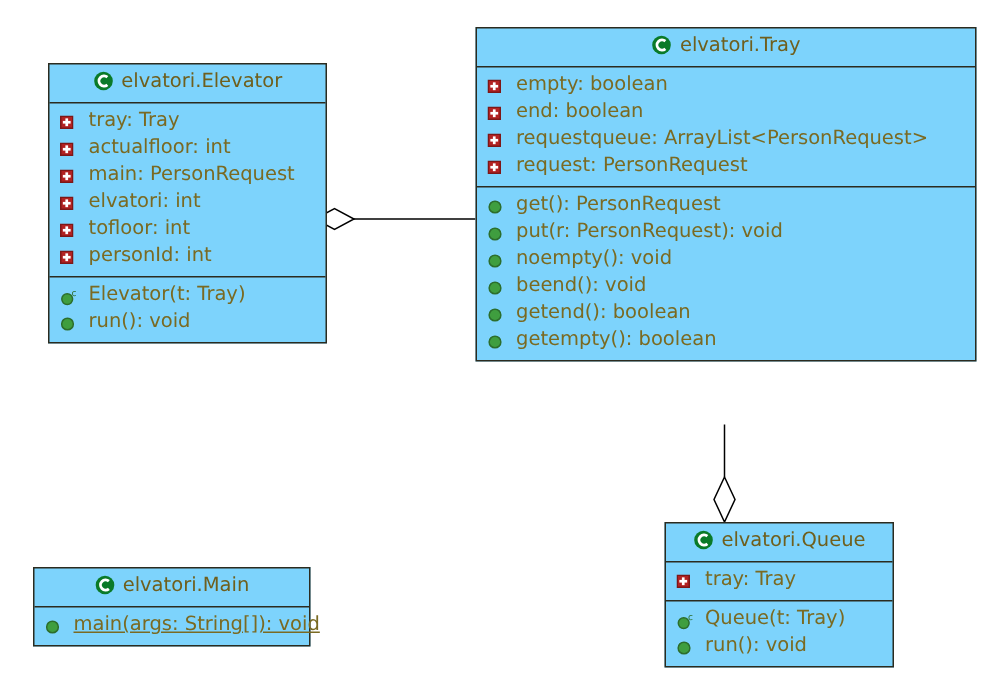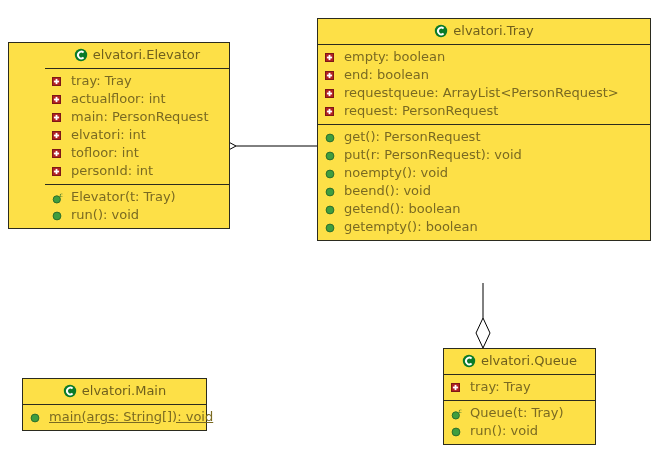--- a/index.html
+++ b/index.html
@@ -24,21 +24,21 @@
   #edges {
     position: absolute;
     left: 0; top: 0;
     width: 664px;
     height: 466px;
     pointer-events: none;
   }
 
   .uml-class {
     position: absolute;
-    background: #fde047;
+    background: #7dd3fc;
     border: 1px solid #2b2b1f;
     box-sizing: border-box;
     color: #7a6a22;
   }
   .uml-header {
     text-align: center;
     font-size: 13px;
     color: #6f5f1d;
     padding: 4px 6px 5px 6px;
     border-bottom: 1px solid #2b2b1f;
@@ -108,21 +108,21 @@
       <line x1="236" y1="146" x2="317" y2="146" stroke="#000000" stroke-width="1"></line>
       <polygon points="210,146 223,139 236,146 223,153" fill="#ffffff" stroke="#000000" stroke-width="1"></polygon>
     </g>
 
     <g>
       <line x1="483" y1="283" x2="483" y2="318" stroke="#000000" stroke-width="1"></line>
       <polygon points="483,318 490,333 483,348 476,333" fill="#ffffff" stroke="#000000" stroke-width="1"></polygon>
     </g>
   </svg>
 
-  <div class="uml-class" style="left:8px; top:42px; width:222px;padding-left:36px;">
+  <div class="uml-class" style="left:32px; top:42px; width:186px;">
     <div class="uml-header">
       <span class="ic-class">
         <svg width="14" height="14" viewBox="0 0 14 14">
           <circle cx="7" cy="7" r="6.2" fill="#0a7a28"></circle>
           <path d="M9.6 4.4a3.4 3.4 0 1 0 0 5.2" fill="none" stroke="#ffffff" stroke-width="1.9"></path>
         </svg>
       </span><span class="hdr-label">elvatori.Elevator</span>
     </div>
     <div class="uml-section">
       <div class="uml-row">

